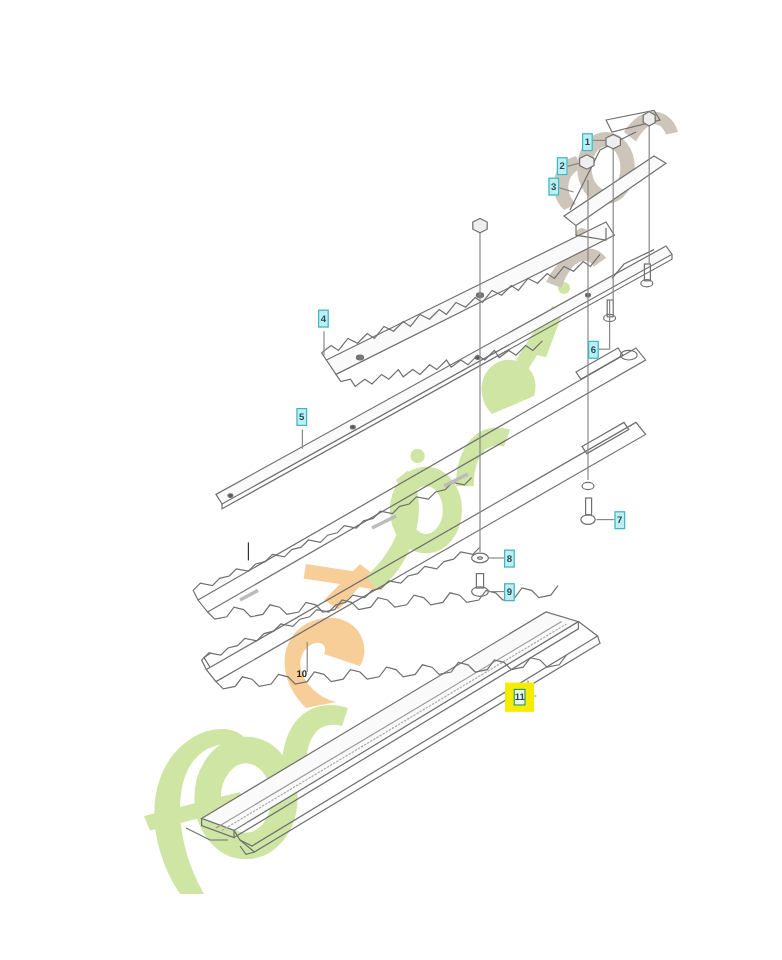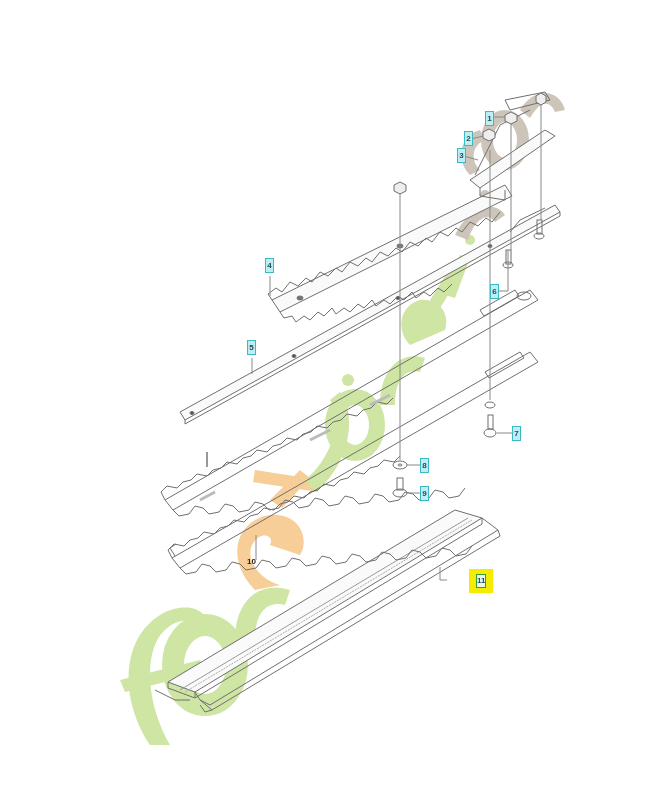--- a/index.html
+++ b/index.html
@@ -182,15 +182,15 @@
 <div class="callout" style="left:485px; top:111px;">1</div>
 <div class="callout" style="left:464px; top:131px;">2</div>
 <div class="callout" style="left:457px; top:148px;">3</div>
 <div class="callout" style="left:265px; top:258px;">4</div>
 <div class="callout" style="left:247px; top:340px;">5</div>
 <div class="callout" style="left:490px; top:284px;">6</div>
 <div class="callout" style="left:512px; top:426px;">7</div>
 <div class="callout" style="left:420px; top:458px;">8</div>
 <div class="callout" style="left:420px; top:486px;">9</div>
 <div class="plain-label" style="left:247px; top:557px;">10</div>
-<div class="callout highlight" style="left:469px; top:569px;">
+<div class="callout highlight" style="left:421px; top:569px;">
   <span>11</span>
 </div>
 
 </body></html>

